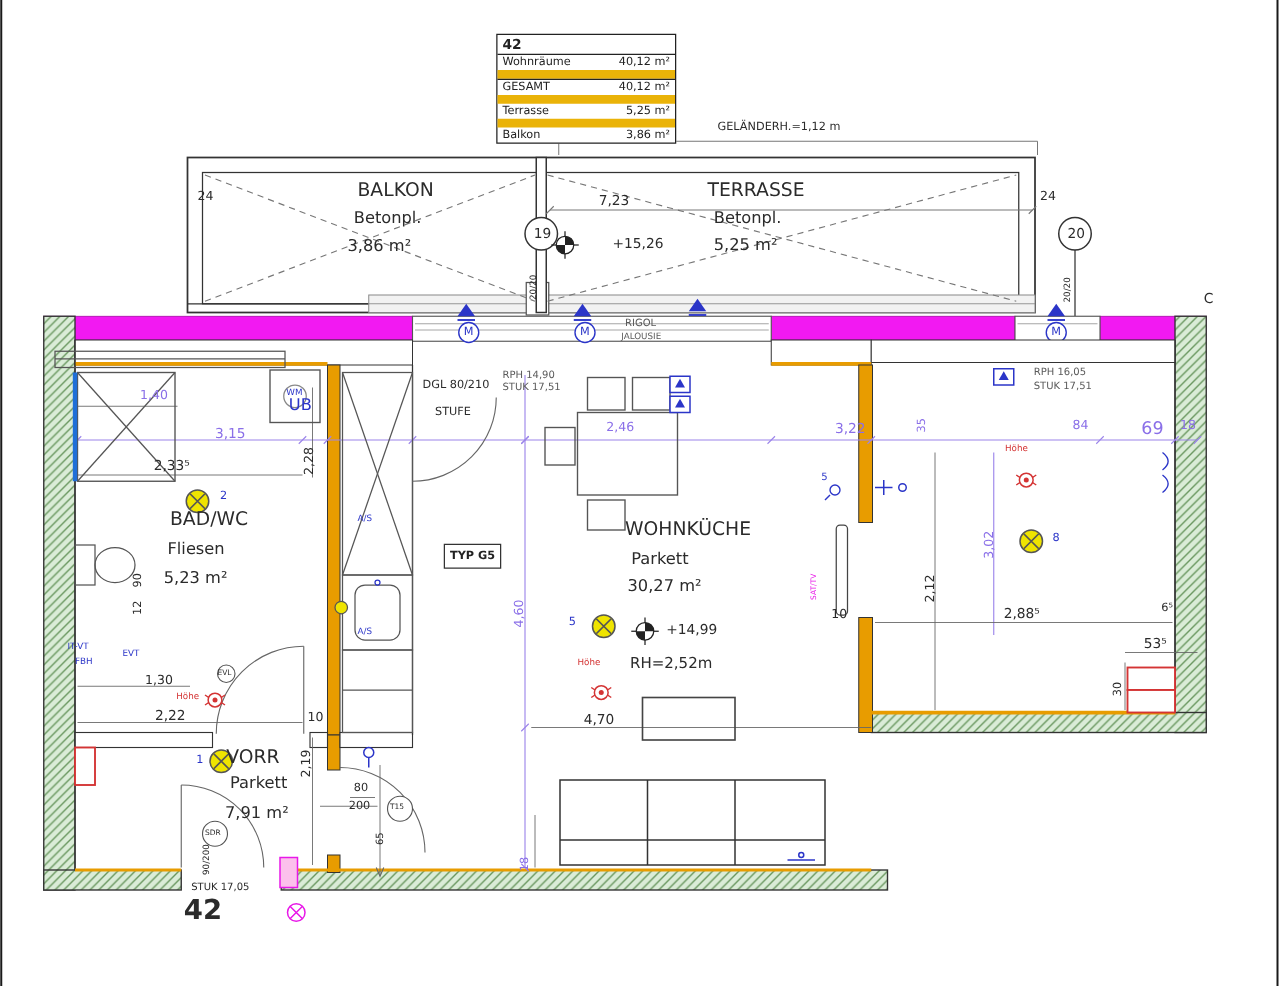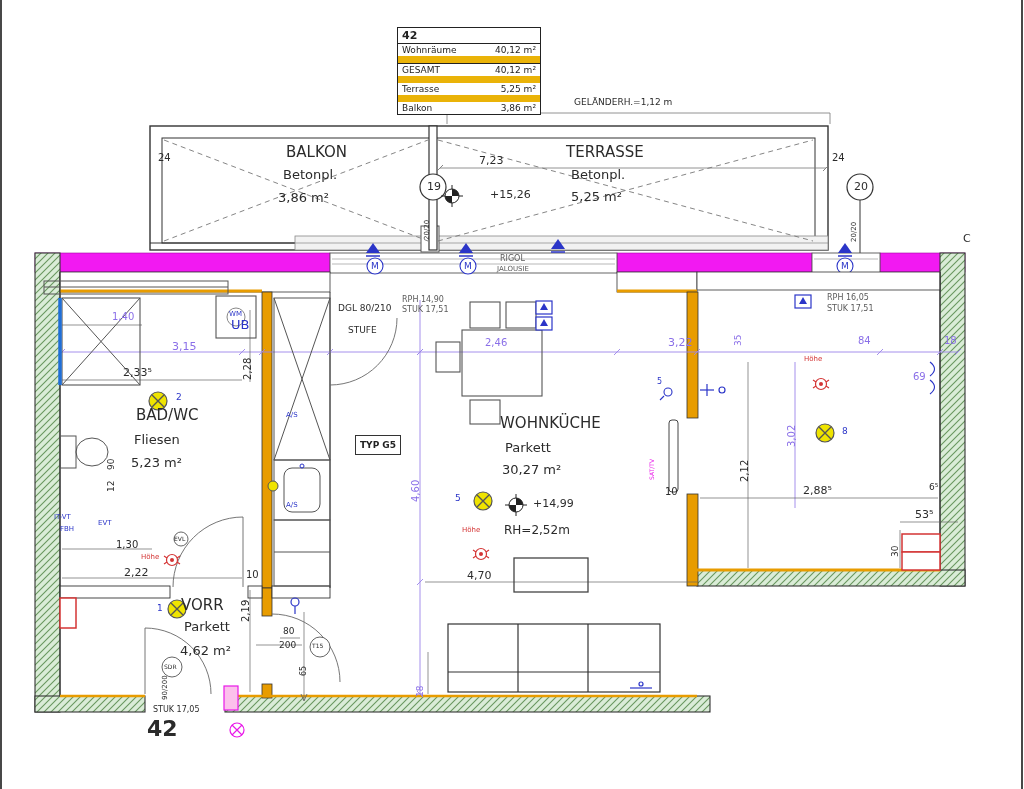--- a/index.html
+++ b/index.html
@@ -354,21 +354,21 @@
       <span class="lab bl" style="left: 98px; top: 520px; font-size: 7px;">EVT</span>
       <span class="lab dk" style="left: 116px; top: 540px; font-size: 10px;">1,30</span>
       <span class="lab rd" style="left: 141px; top: 554px; font-size: 7px;">Höhe</span>
       <span class="lab dk" style="left: 124px; top: 567px; font-size: 11px;">2,22</span>
       <span class="lab dk" style="left: 174px; top: 536px; font-size: 6px;">EVL</span>
       <span class="lab dk" style="left: 246px; top: 570px; font-size: 10px;">10</span>
       <span class="lab dk rot" style="left: 241px; top: 622px; font-size: 10px;">2,19</span>
       <span class="lab dk" style="left: 181px; top: 598px; font-size: 15px;">VORR</span>
       <span class="lab bl" style="left: 157px; top: 604px; font-size: 9px;">1</span>
       <span class="lab dk" style="left: 184px; top: 620px; font-size: 13px;">Parkett</span>
-      <span class="lab dk" style="left: 180px; top: 644px; font-size: 13px;">4,62 m²</span>
+      <span class="lab dk" style="left: 180px; top: 644px; font-size: 13px;">7,91 m²</span>
       <span class="lab dk" style="left: 164px; top: 664px; font-size: 6px;">SDR</span>
       <span class="lab dk rot" style="left: 162px; top: 700px; font-size: 7px;">90/200</span>
       <span class="lab dk" style="left: 153px; top: 706px; font-size: 8px;">STUK 17,05</span>
       <span class="lab dk bold" style="left: 147px; top: 718px; font-size: 22px;">42</span>
       <span class="lab dk" style="left: 283px; top: 627px; font-size: 9px;">80</span>
       <span class="lab dk" style="left: 279px; top: 641px; font-size: 9px;">200</span>
       <span class="lab dk" style="left: 312px; top: 643px; font-size: 6px;">T15</span>
       <span class="lab dk rot" style="left: 300px; top: 676px; font-size: 8px;">65</span>
       <span class="lab bl" style="left: 286px; top: 412px; font-size: 7px;">A/S</span>
       <span class="lab bl" style="left: 286px; top: 502px; font-size: 7px;">A/S</span>
@@ -379,21 +379,21 @@
       <span class="lab dk" style="left: 533px; top: 498px; font-size: 11px;">+14,99</span>
       <span class="lab rd" style="left: 462px; top: 527px; font-size: 7px;">Höhe</span>
       <span class="lab dk" style="left: 504px; top: 524px; font-size: 12px;">RH=2,52m</span>
       <span class="lab dk" style="left: 467px; top: 570px; font-size: 11px;">4,70</span>
       <span class="lab pu rot" style="left: 411px; top: 502px; font-size: 10px;">4,60</span>
       <span class="lab pu" style="left: 441px; top: 338px; font-size: 10px; margin-left: 44px;">2,46</span>
       <span class="lab pu rot" style="left: 416px; top: 697px; font-size: 9px;">18</span>
       <span class="lab pu" style="left: 668px; top: 337px; font-size: 11px;">3,22</span>
       <span class="lab pu rot" style="left: 734px; top: 346px; font-size: 9px;">35</span>
       <span class="lab pu" style="left: 858px; top: 336px; font-size: 10px;">84</span>
-      <span class="lab pu" style="left: 913px; top: 336px; font-size: 10px; margin-top: 36px;">69</span>
+      <span class="lab pu" style="left: 913px; top: 336px; font-size: 14px;">69</span>
       <span class="lab pu" style="left: 944px; top: 336px; font-size: 10px;">18</span>
       <span class="lab rd" style="left: 804px; top: 356px; font-size: 7px;">Höhe</span>
       <span class="lab bl" style="left: 842px; top: 427px; font-size: 9px;">8</span>
       <span class="lab pu rot" style="left: 787px; top: 447px; font-size: 10px;">3,02</span>
       <span class="lab dk rot" style="left: 740px; top: 482px; font-size: 10px;">2,12</span>
       <span class="lab dk" style="left: 803px; top: 485px; font-size: 11px;">2,88⁵</span>
       <span class="lab dk" style="left: 929px; top: 483px; font-size: 9px;">6⁵</span>
       <span class="lab dk" style="left: 915px; top: 509px; font-size: 11px;">53⁵</span>
       <span class="lab dk rot" style="left: 891px; top: 557px; font-size: 9px;">30</span>
       <span class="lab dk" style="left: 665px; top: 487px; font-size: 10px;">10</span>

